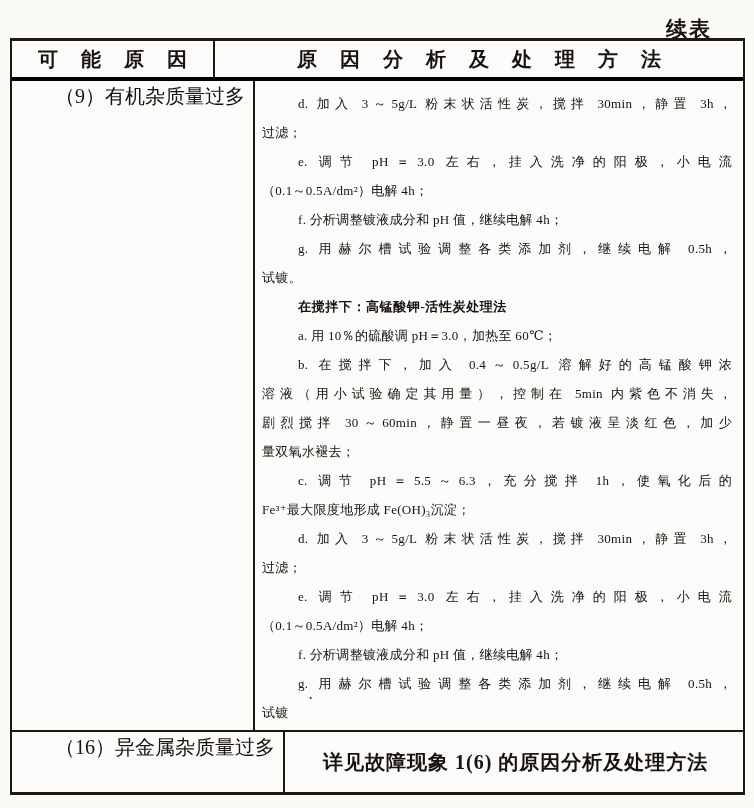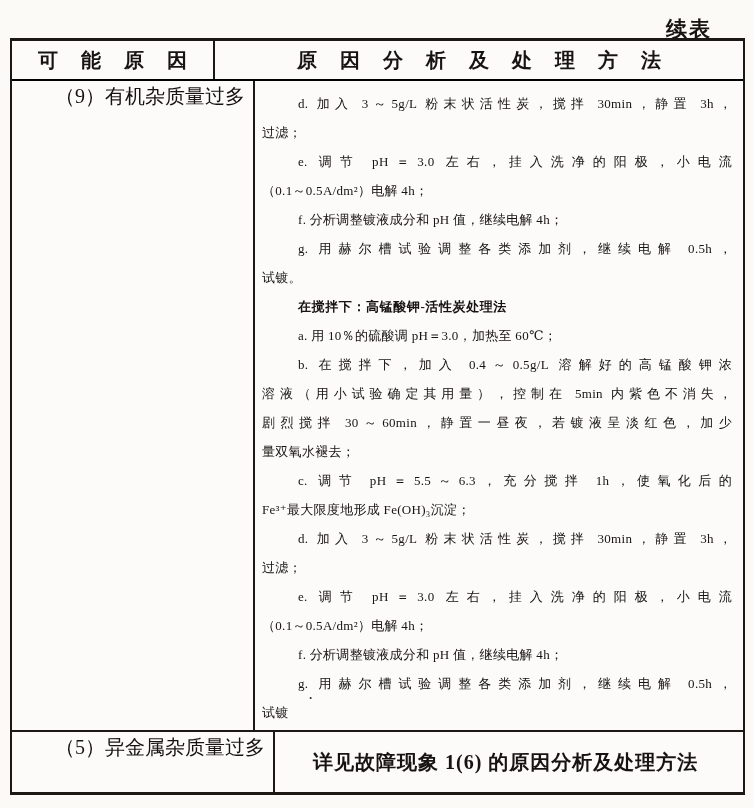--- a/index.html
+++ b/index.html
@@ -14,21 +14,21 @@
     position:absolute;top:15px;right:42px;
     font-size:21px;font-weight:bold;letter-spacing:2px;
   }
   .tbl{
     position:absolute;left:10px;top:38px;width:735px;height:757px;
     box-sizing:border-box;
     border:2px solid #1c1915;border-top-width:3px;border-bottom-width:3px;
     display:flex;flex-direction:column;background:#fcfbf9;
   }
   .hdr{
-    display:flex;flex:0 0 40px;border-bottom:2px solid #000000;box-sizing:border-box;
+    display:flex;flex:0 0 40px;border-bottom:4px solid #000000;box-sizing:border-box;
   }
   .hdr-cell{
     display:flex;align-items:center;justify-content:center;
     font-size:20px;font-weight:600;letter-spacing:0.45em;text-indent:0.45em;
     box-sizing:border-box;
   }
   .col-left{flex:0 0 203px;border-right:2px solid #1c1915;box-sizing:border-box;}
   .col-right{flex:1 1 auto;}
   .row9{display:flex;flex:1 1 auto;box-sizing:border-box;}
   .row10{display:flex;flex:0 0 62px;border-top:2px solid #1c1915;box-sizing:border-box;}
@@ -97,21 +97,21 @@
         <div class="ln ind j">e. 调节 pH＝3.0 左右，挂入洗净的阳极，小电流</div>
         <div class="ln">（0.1～0.5A/dm²）电解 4h；</div>
         <div class="ln ind">f. 分析调整镀液成分和 pH 值，继续电解 4h；</div>
         <div class="ln ind j">g. 用赫尔槽试验调整各类添加剂，继续电解 0.5h，</div>
         <div class="ln">试镀</div>
       </div>
   </div>
 
   <div class="row10">
     <div class="cause-cell col-left" id="cause10">
-        <div class="cause-line first">（5）异金属杂</div>
+        <div class="cause-line first">（16）异金属杂</div>
         <div class="cause-line">质量过多</div>
       </div>
     <div class="ref-cell col-right">详见故障现象 1(6) 的原因分析及处理方法</div>
   </div>
 
 </div>
 
 <div class="stray-dot">·</div>
 
 </body></html>

